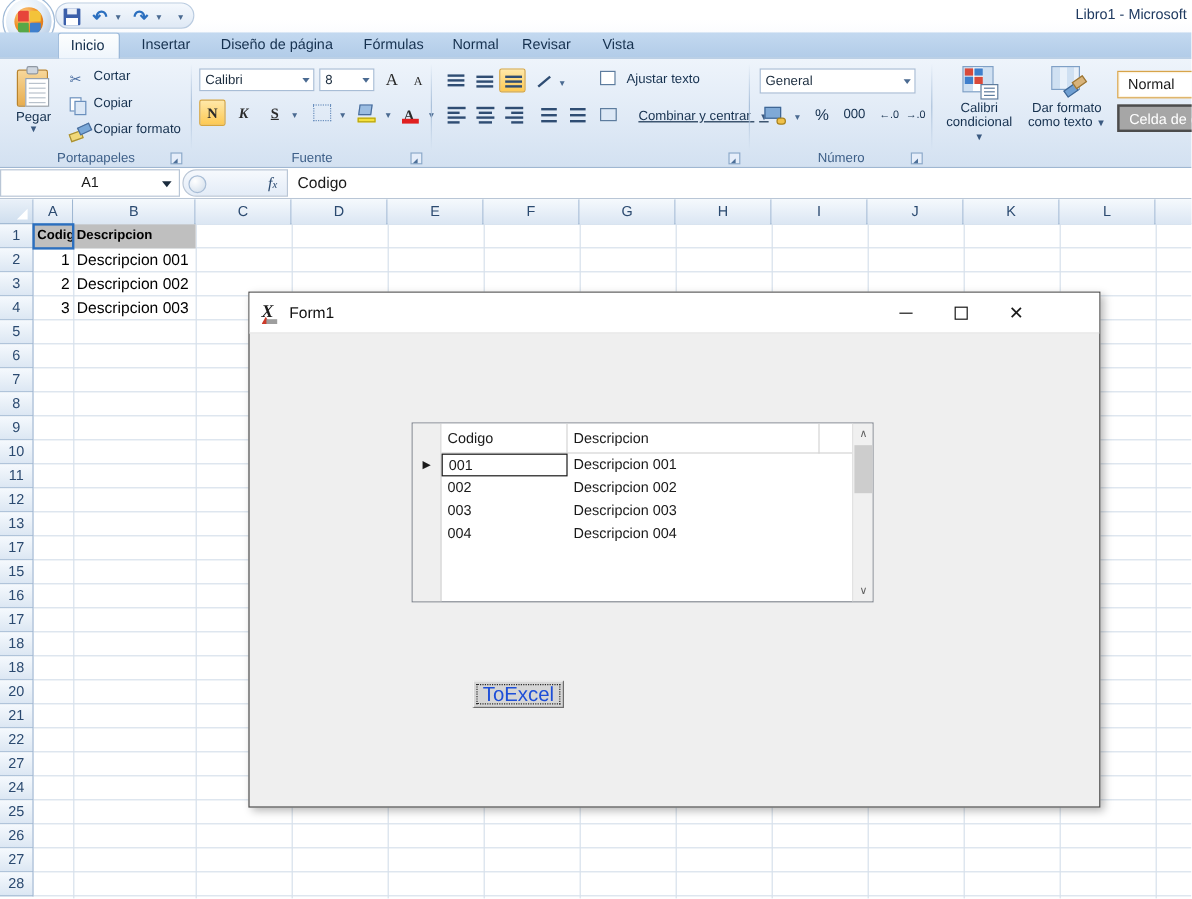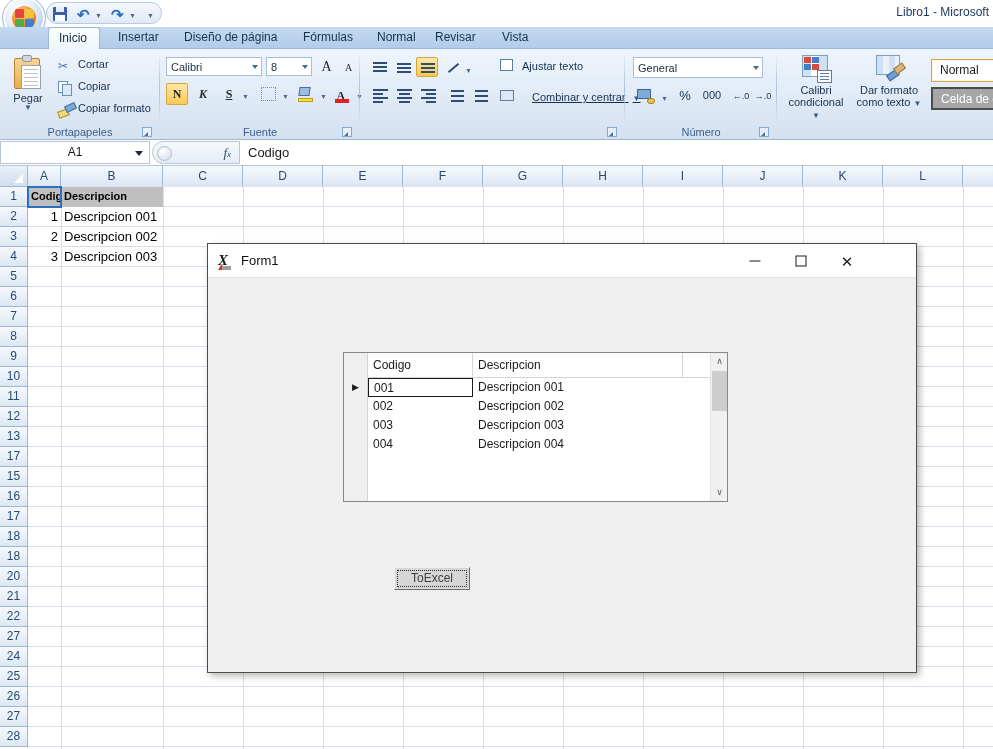--- a/index.html
+++ b/index.html
@@ -390,21 +390,21 @@
   .dgv-sb {
     position:absolute; right:0; top:0; width:17px; height:100%;
     background:#f0f0f0; border-left:1px solid #e2e2e2;
   }
   .sb-arrow { position:absolute; left:0; width:17px; height:17px; text-align:center;
     font-size:9px; color:#606060; line-height:17px; cursor:default;}
   .sb-thumb { position:absolute; left:1px; top:18px; width:15px; height:40px; background:#cdcdcd; cursor:default;}
 
   .toexcel-btn {
     position:absolute; left:186px; top:323px; width:76px; height:23px;
-    background:#d6d6d6; font-size:12px; color:#404040;
+    background:#d6d6d6; font-size:17px; color:#1d4ed8;
     text-align:center; line-height:21px; cursor:default;
     border-top:1px solid #f2f2f2; border-left:1px solid #f2f2f2;
     border-right:1px solid #6d6d6d; border-bottom:1px solid #6d6d6d;
   }
   .toexcel-focus {
     position:absolute; left:2px; top:2px; right:2px; bottom:2px;
     border:1px dotted #2b2b2b;
   }
 </style>
 </head>

